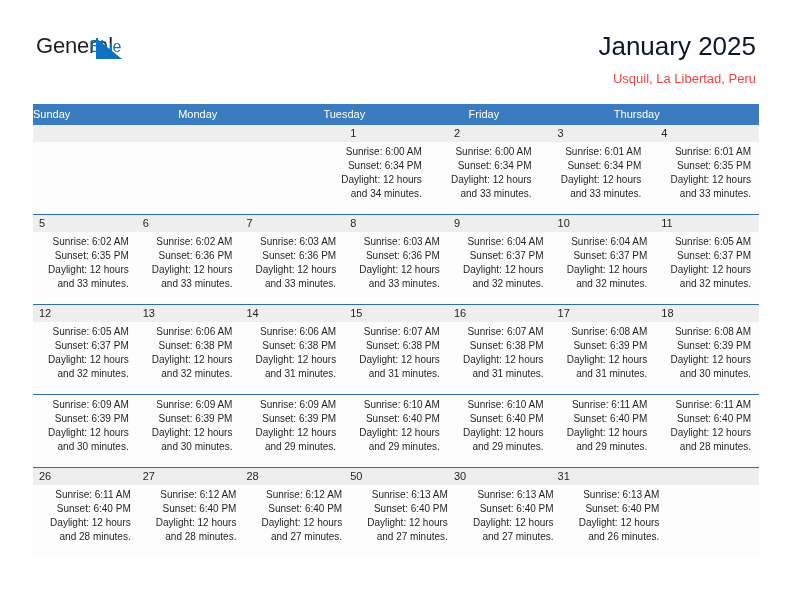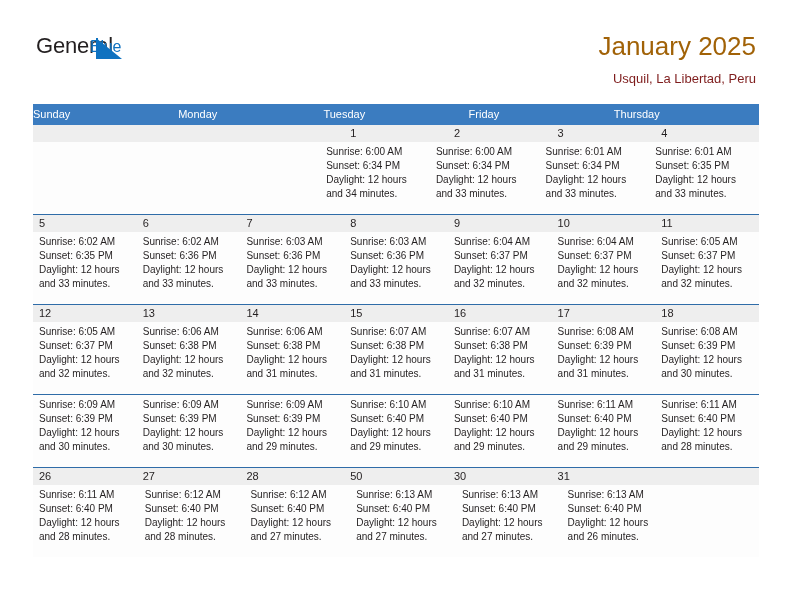--- a/index.html
+++ b/index.html
@@ -62,27 +62,27 @@
     font-family: "Liberation Sans", sans-serif;
   }
   .title-block {
     position: absolute;
     right: 36px;
     top: 30px;
     text-align: right;
   }
   .cal-title {
     font-size: 26px;
-    color: #a16207;
+    color: #0f172a;
     line-height: 32px;
     white-space: nowrap;
   }
   .cal-subtitle {
     font-size: 13px;
-    color: #7f1d1d;
+    color: #ef4444;
     line-height: 18px;
     margin-top: 8px;
     white-space: nowrap;
   }
 
   
   .calendar {
     position: absolute;
     left: 33px;
     top: 104px;
@@ -128,20 +128,21 @@
     box-sizing: border-box;
     padding-left: 6px;
     font-size: 11px;
     color: #231f20;
     line-height: 17px;
   }
   .detail-cell {
     flex: 1 1 0;
     box-sizing: border-box;
     padding: 3px 8px 0 6px;
+    text-align: right;
   }
   .detail-line {
     font-size: 10px;
     line-height: 14px;
     color: #231f20;
     white-space: nowrap;
   }
   .empty-cell {
     flex: 1 1 0;
   }

